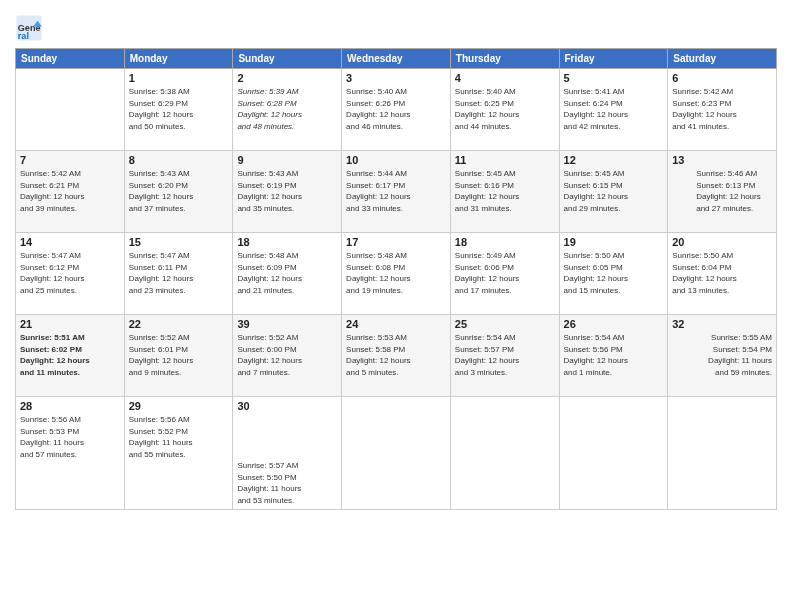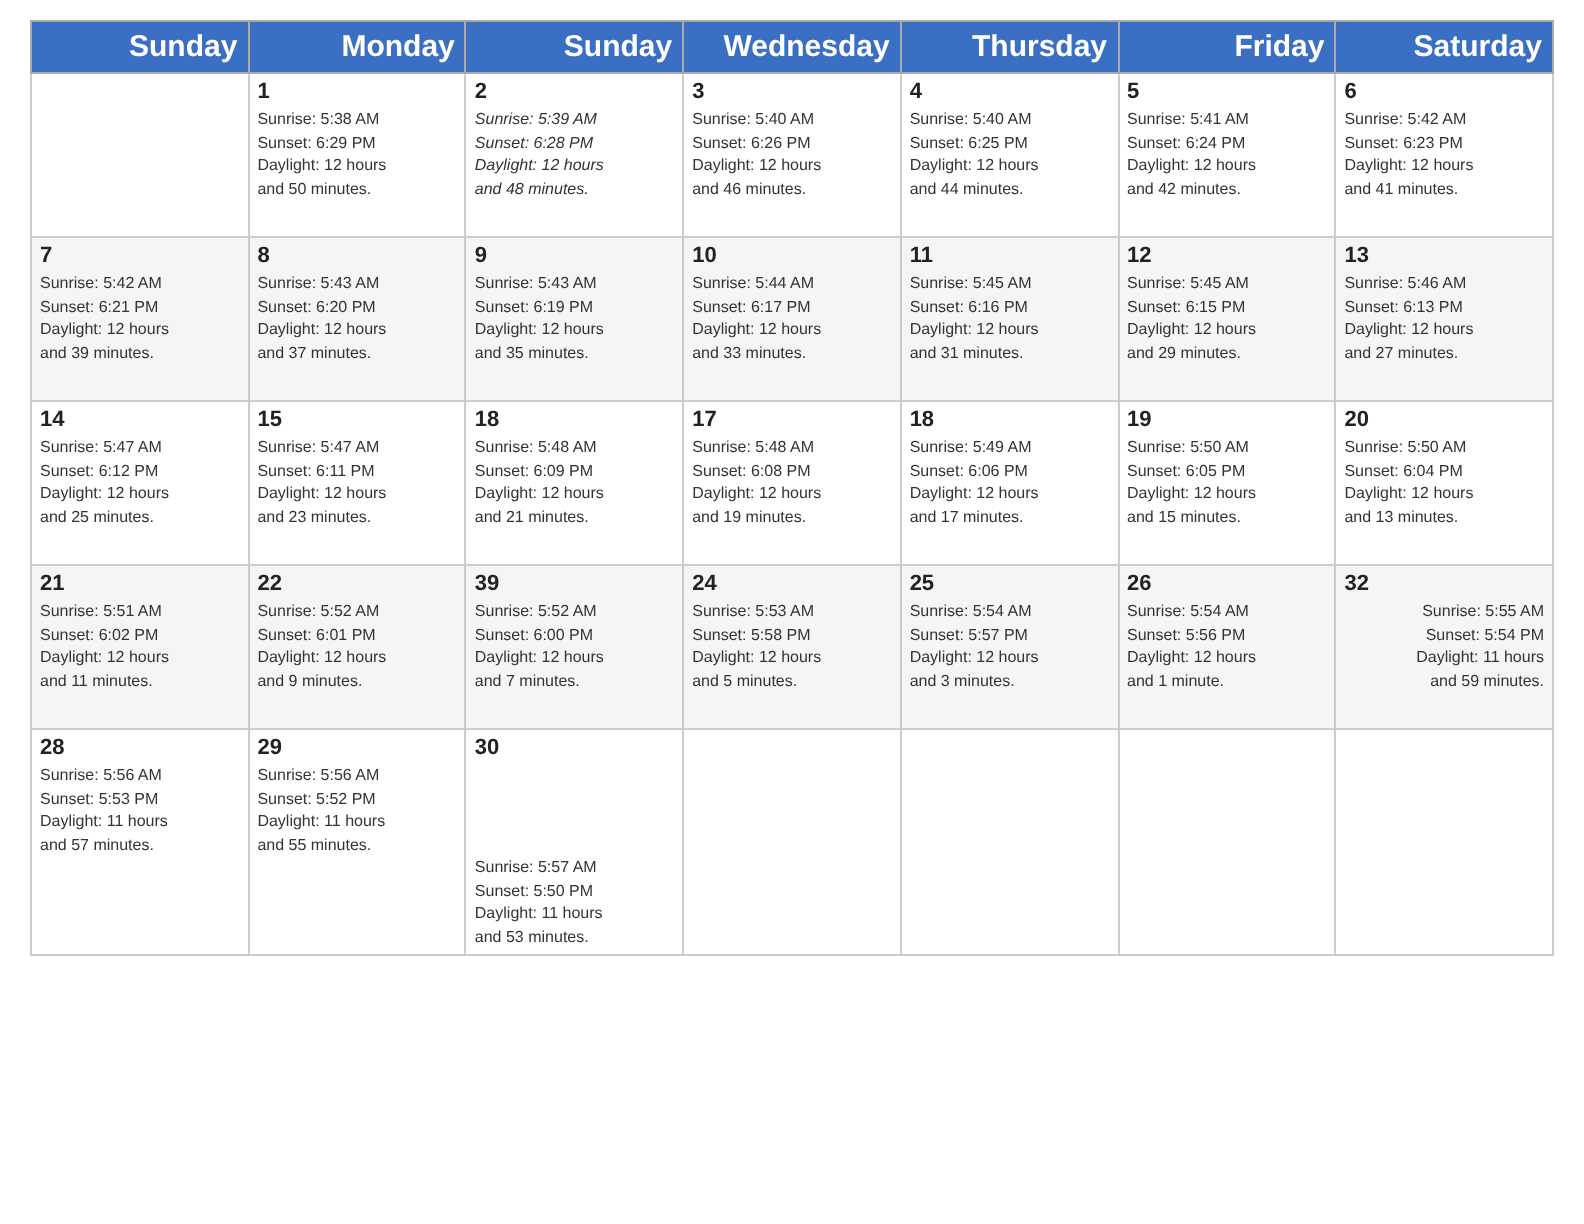--- a/index.html
+++ b/index.html
@@ -44,24 +44,24 @@
       color: #444;
     }
     table {
       width: 100%;
       border-collapse: collapse;
       table-layout: fixed;
     }
     thead tr th {
       background-color: #3a6fc4;
       color: #fff;
-      font-size: 15px;
+      font-size: 10px;
       font-weight: bold;
       padding: 4px 5px;
-      text-align: right;
+      text-align: left;
       border: 1px solid #aaa;
     }
     tbody tr td {
       vertical-align: top;
       border: 1px solid #ccc;
       padding: 3px 4px;
       font-size: 8.5px;
       color: #222;
       height: 82px;
     }
@@ -80,20 +80,39 @@
     .day-info {
       font-size: 8px;
       line-height: 1.45;
       color: #333;
     }
   </style>
 </head>
 <body>
 
 <div class="container">
+  <div class="header-area">
+    <div class="logo">
+      <svg class="logo-icon" viewBox="0 0 40 40" xmlns="http://www.w3.org/2000/svg">
+        <rect x="2" y="2" width="36" height="36" rx="4" fill="#1a6bcc" opacity="0.15"></rect>
+        <text x="4" y="24" font-size="13" font-weight="bold" fill="#333" font-family="Arial">Gene</text>
+        <text x="4" y="36" font-size="13" font-weight="bold" fill="#1a6bcc" font-family="Arial">ral</text>
+        <polygon points="32,10 38,18 32,16" fill="#1a6bcc"></polygon>
+        <polygon points="32,10 38,18 26,18" fill="#4a9fe0"></polygon>
+      </svg>
+      <div>
+        <div style="font-size:15px;font-weight:bold;color:#333;line-height:1.1;"></div>
+        <div style="font-size:15px;font-weight:bold;color:#1a6bcc;line-height:1.1;"></div>
+      </div>
+    </div>
+    <div class="title-area">
+      <div class="month-title"></div>
+      <div class="location"></div>
+    </div>
+  </div>
 
   <table>
     <thead>
       <tr id="weekday-header">
           <th>Sunday</th>
           <th>Monday</th>
           <th>Sunday</th>
           <th>Wednesday</th>
           <th>Thursday</th>
           <th>Friday</th>
@@ -184,21 +203,21 @@
           </td>
           <td>
             <span class="day-number">12</span>
             <div class="day-info" style="white-space: pre-line;">Sunrise: 5:45 AM
 Sunset: 6:15 PM
 Daylight: 12 hours
 and 29 minutes.</div>
           </td>
           <td>
             <span class="day-number">13</span>
-            <div class="day-info" style="white-space: pre-line;">Sunrise: 5:46 AM
+            <div class="day-info" style="white-space: pre-line; margin-left: 24px;">Sunrise: 5:46 AM
 Sunset: 6:13 PM
 Daylight: 12 hours
 and 27 minutes.</div>
           </td>
         </tr>
         <tr>
           <td>
             <span class="day-number">14</span>
             <div class="day-info" style="white-space: pre-line;">Sunrise: 5:47 AM
 Sunset: 6:12 PM
@@ -244,21 +263,21 @@
             <span class="day-number">20</span>
             <div class="day-info" style="white-space: pre-line;">Sunrise: 5:50 AM
 Sunset: 6:04 PM
 Daylight: 12 hours
 and 13 minutes.</div>
           </td>
         </tr>
         <tr>
           <td>
             <span class="day-number">21</span>
-            <div class="day-info" style="white-space: pre-line;">Sunrise: 5:51 AM
+            <div class="day-info" style="white-space: pre-line; font-weight: bold;">Sunrise: 5:51 AM
 Sunset: 6:02 PM
 Daylight: 12 hours
 and 11 minutes.</div>
           </td>
           <td>
             <span class="day-number">22</span>
             <div class="day-info" style="white-space: pre-line;">Sunrise: 5:52 AM
 Sunset: 6:01 PM
 Daylight: 12 hours
 and 9 minutes.</div>

